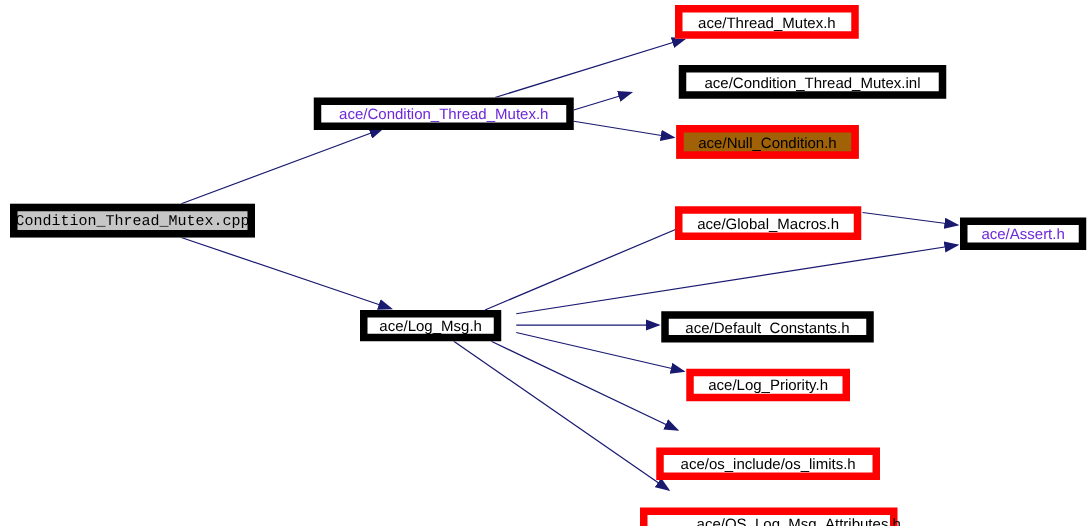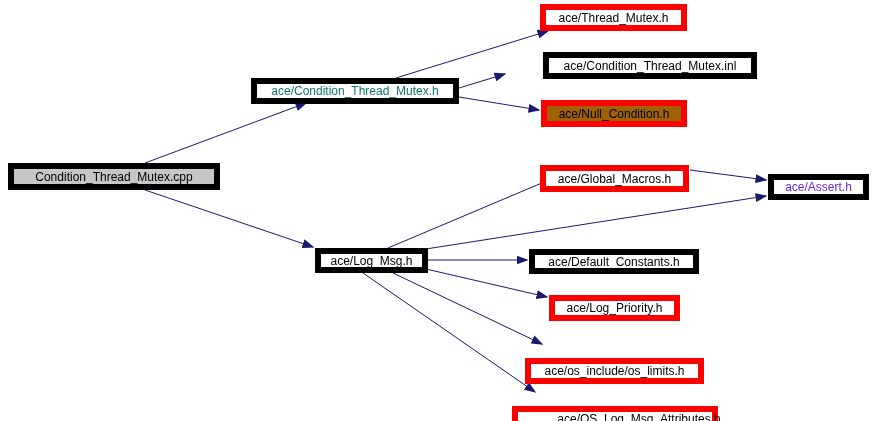--- a/index.html
+++ b/index.html
@@ -56,26 +56,26 @@
       <path d="M388,248 L556,177" class="edge" stroke="#191970" fill="none" marker-end="url(#arrowhead)"></path>
       <path d="M413,251 L766,196" class="edge" stroke="#191970" fill="none" marker-end="url(#arrowhead)"></path>
       <path d="M690,170 L766,180" class="edge" stroke="#191970" fill="none" marker-end="url(#arrowhead)"></path>
       <path d="M413,260 L527,260" class="edge" stroke="#191970" fill="none" marker-end="url(#arrowhead)"></path>
       <path d="M413,266 L547,297" class="edge" stroke="#191970" fill="none" marker-end="url(#arrowhead)"></path>
       <path d="M393,273 L542,344" class="edge" stroke="#191970" fill="none" marker-end="url(#arrowhead)"></path>
       <path d="M363,273 L535,392" class="edge" stroke="#191970" fill="none" marker-end="url(#arrowhead)"></path>
     </svg>
   <div id="nodes">
 
-  <div class="node" style="left: 8px; top: 163px; width: 212px; height: 27px; border-color: rgb(0, 0, 0); background: rgb(198, 198, 198); color: rgb(0, 0, 0);">Condition_Thread_Mutex.cpp</div>
-      <div class="node" style="left: 251px; top: 78px; width: 208px; height: 26px; border-color: rgb(0, 0, 0); background: rgb(255, 255, 255); color: #0f766e;">ace/Condition_Thread_Mutex.h</div>
+  <div class="node" style="left: 8px; top: 163px; width: 196px; height: 27px; border-color: rgb(0, 0, 0); background: rgb(198, 198, 198); color: rgb(0, 0, 0); font-family: Liberation Mono, monospace;">Condition_Thread_Mutex.cpp</div>
+      <div class="node" style="left: 251px; top: 78px; width: 208px; height: 26px; border-color: rgb(0, 0, 0); background: rgb(255, 255, 255); color: #6d28d9;">ace/Condition_Thread_Mutex.h</div>
       <div class="node" style="left: 540px; top: 4px; width: 147px; height: 27px; border-color: rgb(255, 0, 0); background: rgb(255, 255, 255); color: rgb(0, 0, 0);">ace/Thread_Mutex.h</div>
       <div class="node" style="left: 507px; top: 52px; width: 214px; height: 27px; border-color: rgb(0, 0, 0); background: rgb(255, 255, 255); color: rgb(0, 0, 0); margin-left: 36px;">ace/Condition_Thread_Mutex.inl</div>
       <div class="node" style="left: 541px; top: 100px; width: 146px; height: 27px; border-color: rgb(255, 0, 0); background: #a16207; color: rgb(0, 0, 0);">ace/Null_Condition.h</div>
       <div class="node" style="left: 540px; top: 149px; width: 149px; height: 27px; border-color: rgb(255, 0, 0); background: rgb(255, 255, 255); color: rgb(0, 0, 0); margin-top: 16px;">ace/Global_Macros.h</div>
       <div class="node" style="left: 768px; top: 174px; width: 101px; height: 26px; border-color: rgb(0, 0, 0); background: rgb(255, 255, 255); color: #6d28d9;">ace/Assert.h</div>
-      <div class="node" style="left: 315px; top: 248px; width: 113px; height: 25px; border-color: rgb(0, 0, 0); background: rgb(255, 255, 255); color: rgb(0, 0, 0);">ace/Log_Msg.h</div>
+      <div class="node" style="left: 288px; top: 248px; width: 113px; height: 25px; border-color: rgb(0, 0, 0); background: rgb(255, 255, 255); color: rgb(0, 0, 0);">ace/Log_Msg.h</div>
       <div class="node" style="left: 529px; top: 249px; width: 170px; height: 25px; border-color: rgb(0, 0, 0); background: rgb(255, 255, 255); color: rgb(0, 0, 0);">ace/Default_Constants.h</div>
       <div class="node" style="left: 549px; top: 295px; width: 131px; height: 26px; border-color: rgb(255, 0, 0); background: rgb(255, 255, 255); color: rgb(0, 0, 0);">ace/Log_Priority.h</div>
       <div class="node" style="left: 525px; top: 343px; width: 179px; height: 26px; border-color: rgb(255, 0, 0); background: rgb(255, 255, 255); color: rgb(0, 0, 0); margin-top: 15px;">ace/os_include/os_limits.h</div>
       <div class="node" style="left: 512px; top: 406px; width: 206px; height: 26px; border-color: rgb(255, 0, 0); background: rgb(255, 255, 255); color: rgb(0, 0, 0); padding-left: 48px;">ace/OS_Log_Msg_Attributes.h</div>
     </div>
 </div>
 
 </body></html>

